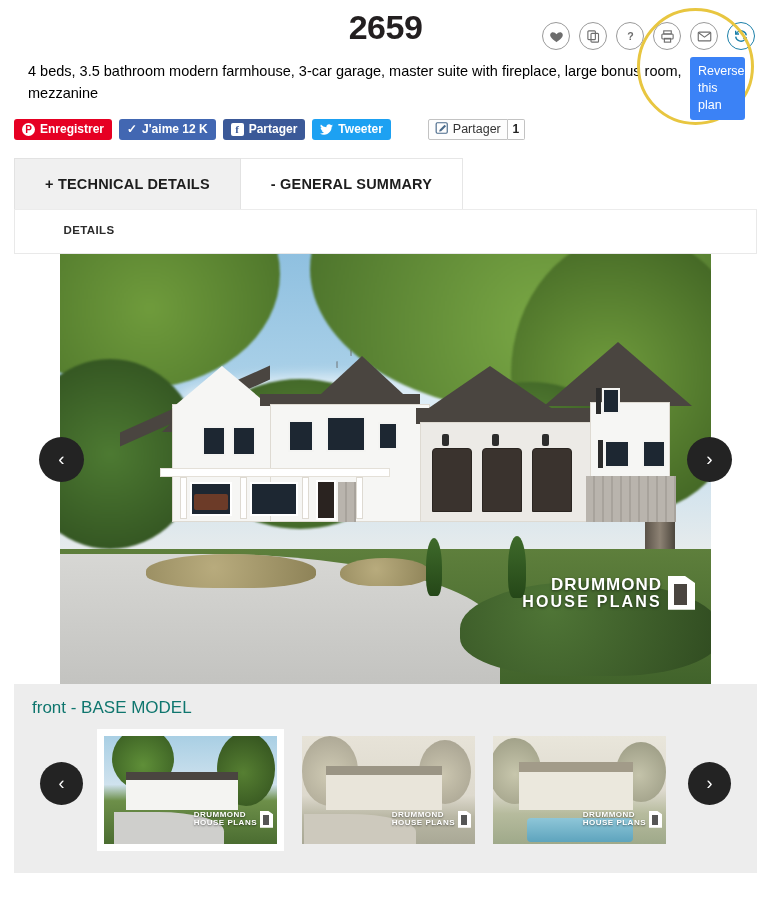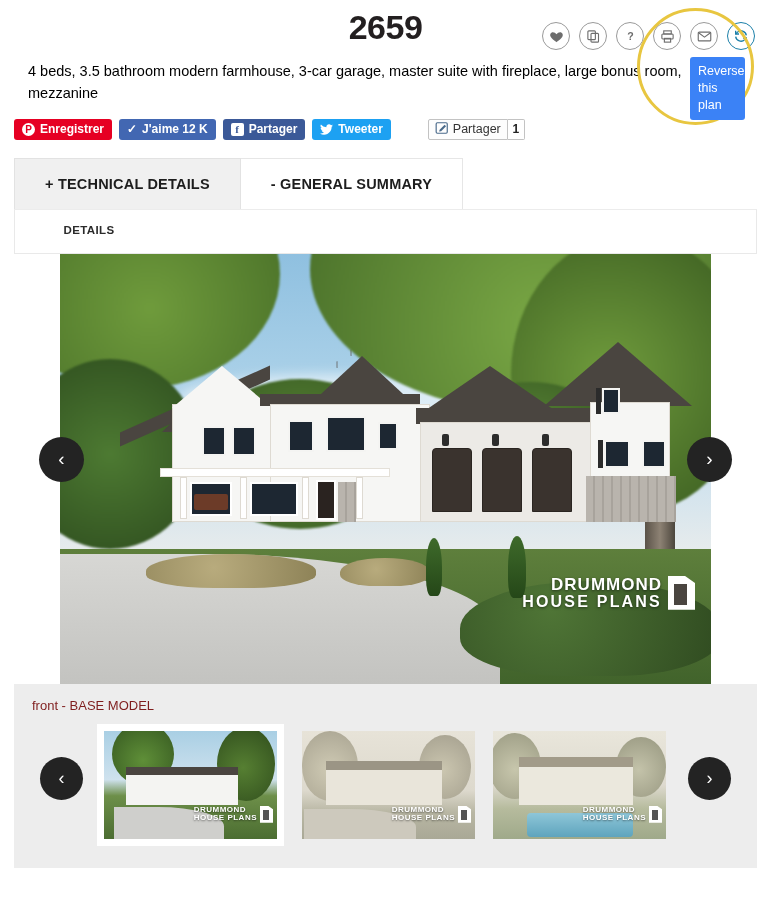--- a/index.html
+++ b/index.html
@@ -149,21 +149,21 @@
   .navbtn {
     position:absolute; top:183px; width:45px; height:45px; border-radius:50%;
     background:#232323; color:#fff; display:flex; align-items:center; justify-content:center;
     font-size:19px; z-index:4;
   }
   .navbtn.left { left: 25px; }
   .navbtn.right { right: 25px; }
 
   
   .caption-area { margin: 0 14px; background:#ededed; padding: 14px 0 0 0; }
-  .caption { font-size: 13px; color:#7f1d1d; padding: 0 18px 12px 18px; }
+  .caption { font-size: 17px; color:#0f766e; padding: 0 18px 12px 18px; }
   .thumbs { position: relative; display:flex; gap: 18px; padding: 6px 0 22px 83px; }
   .thumb { width: 173px; height: 108px; position:relative; overflow:hidden; background:#dfe4e2; }
   .thumb.selected { border: 7px solid #fff; width: 187px; height: 122px; margin-top:-7px; }
   .thumb-sky { position:absolute; inset:0; }
   .tw { position:absolute; right:4px; bottom:16px; color:#fff; display:flex; align-items:center; gap:3px; text-shadow:0 1px 2px rgba(0,0,0,.5); }
   .tw-text { font-size:8px; font-weight:bold; letter-spacing:.5px; line-height:1.05; }
   .tw-logo { width:13px; height:17px; background:#fff; clip-path: polygon(0 0, 62% 0, 100% 22%, 100% 100%, 0 100%); position:relative; }
   .tw-logo::after { content:""; position:absolute; left:3px; top:4px; width:6px; height:10px; background:#555; }
   .thumb-nav {
     position:absolute; top:32px; width:43px; height:43px; border-radius:50%;

